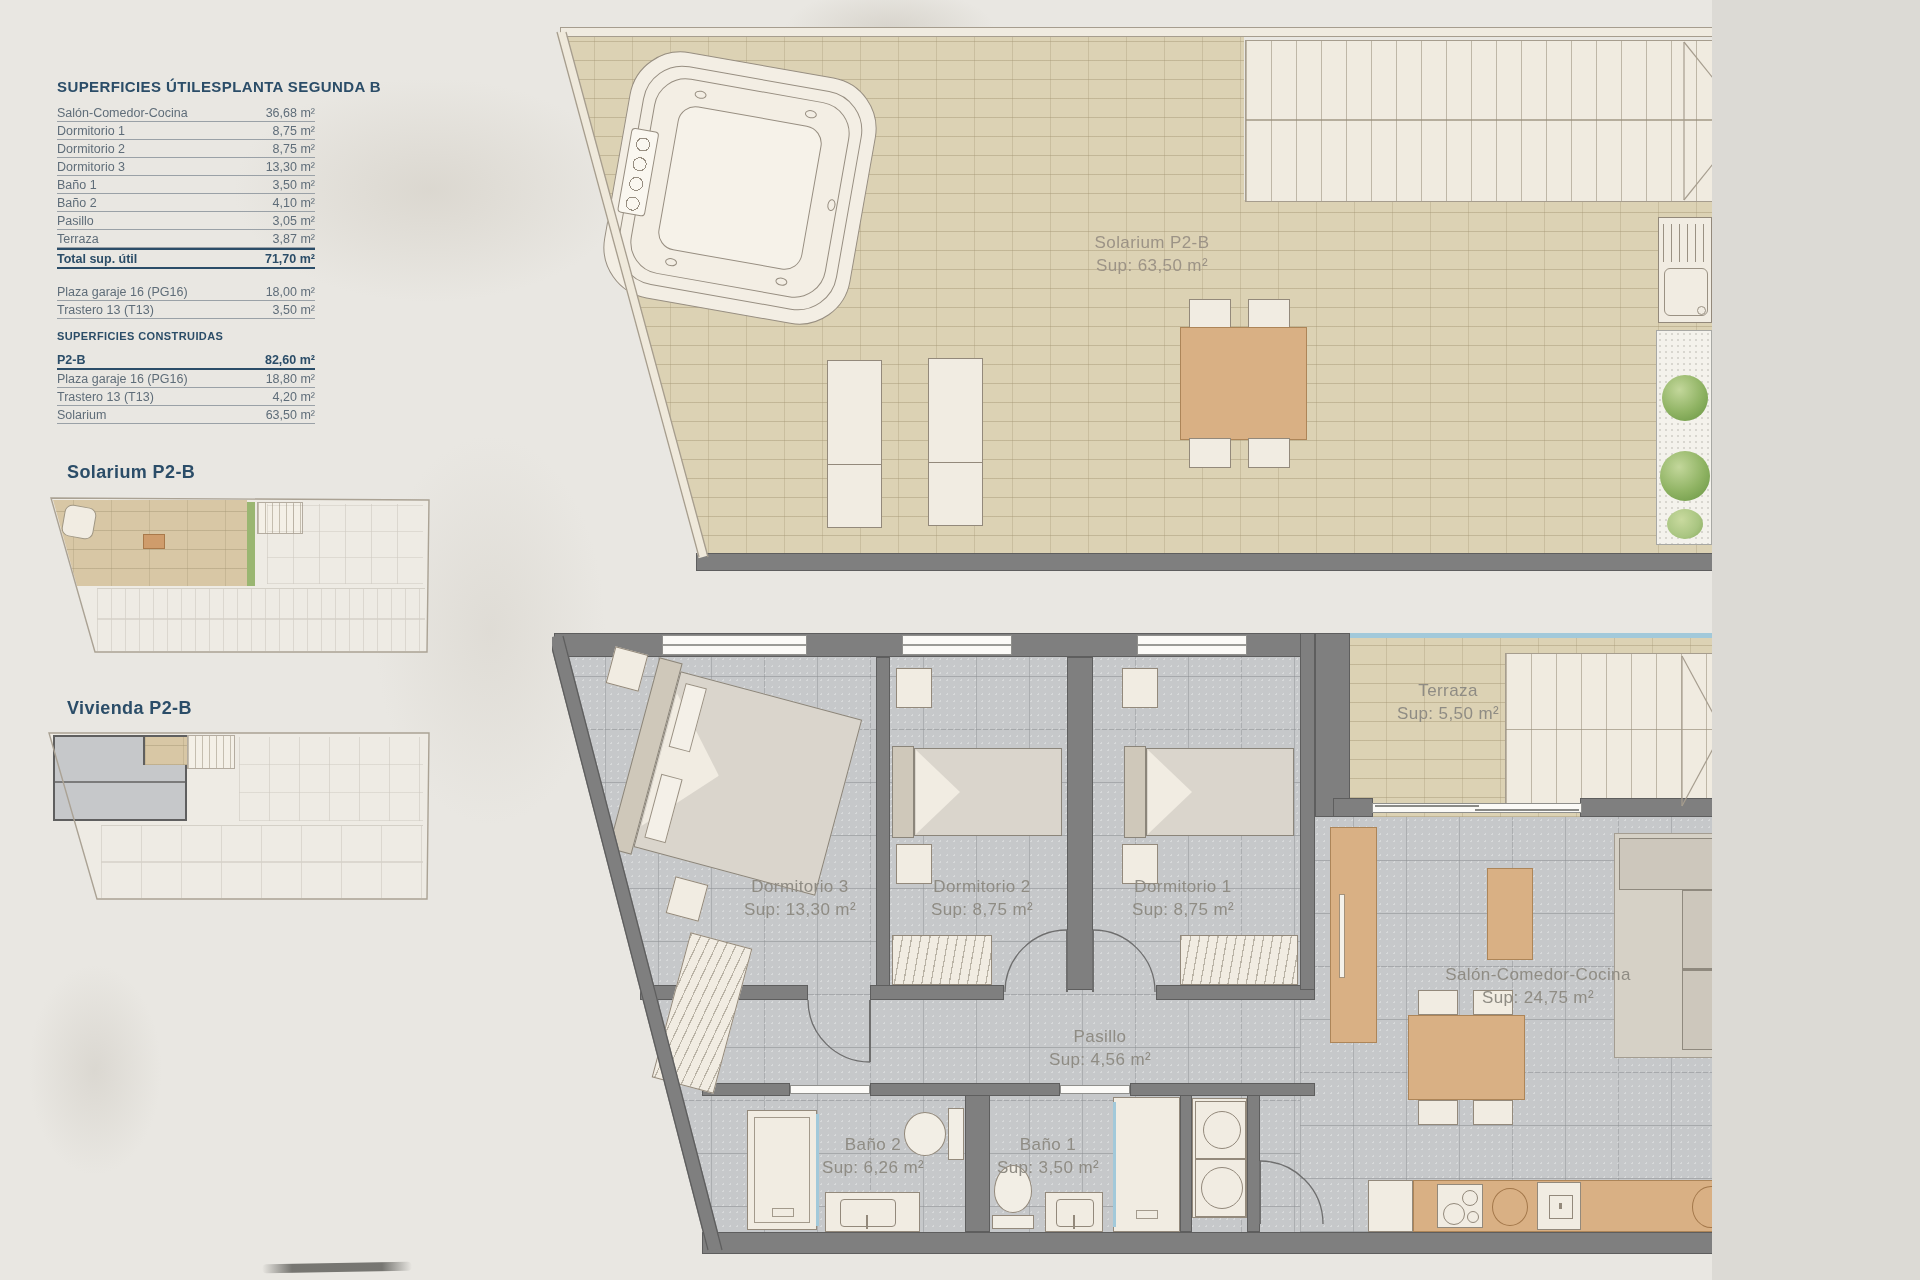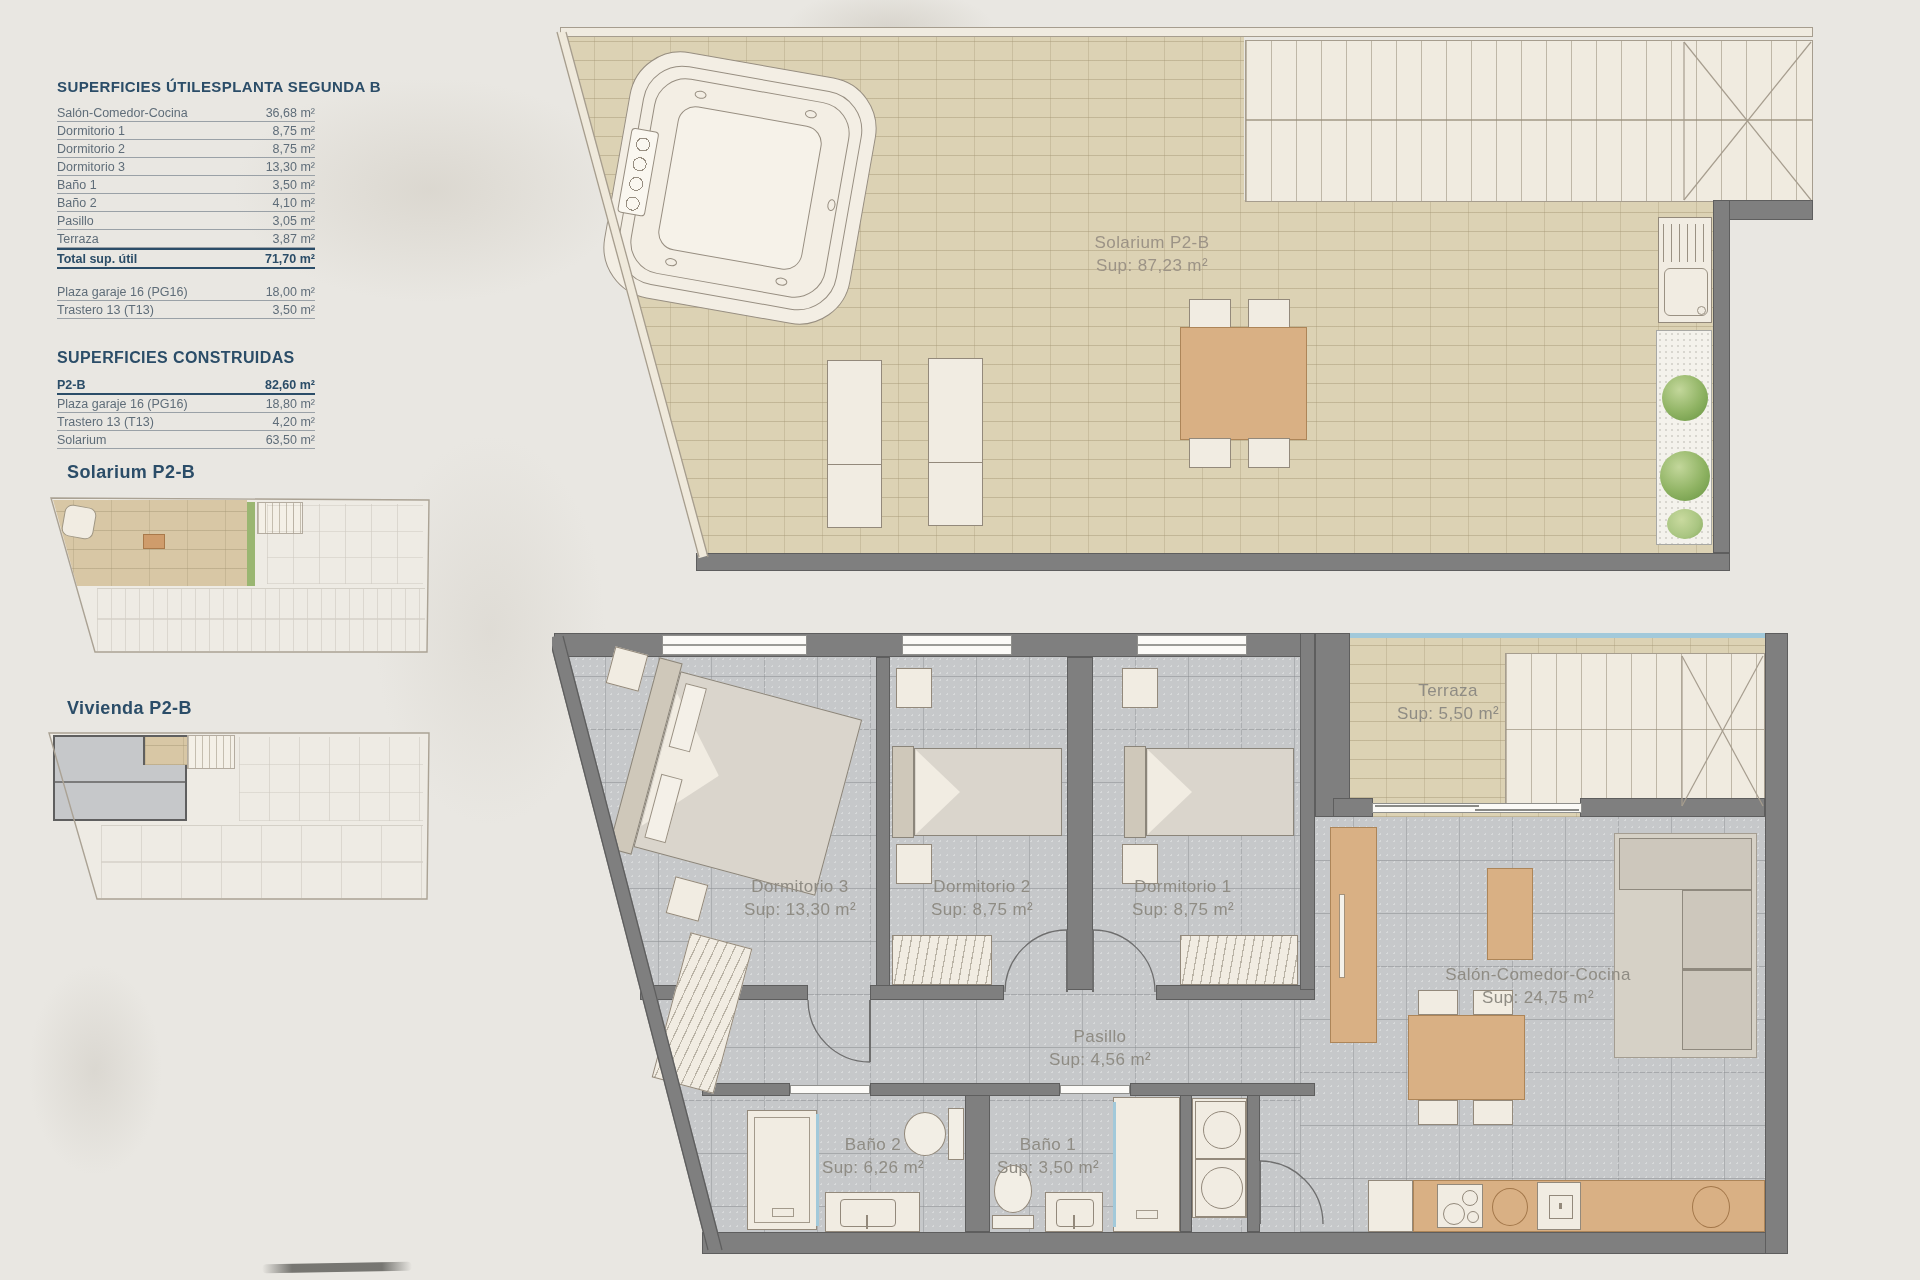--- a/index.html
+++ b/index.html
@@ -1,23 +1,23 @@
 <!DOCTYPE html>
 <html><head>
 <meta charset="utf-8">
 <style>
   html,body{margin:0;padding:0;background:#dcdad5;}
-  .page{position:relative;width:1920px;height:1280px;background:#e9e7e2;overflow:hidden;
+  .page{position:relative;width:1712px;height:1280px;background:#e9e7e2;overflow:hidden;
         font-family:"Liberation Sans",sans-serif;}
   .abs{position:absolute;}
   
   .panel{position:absolute;left:57px;top:78px;width:302px;}
   .hdr{display:flex;justify-content:space-between;white-space:nowrap;
        color:#2b4d68;font-size:15px;font-weight:bold;letter-spacing:.4px;margin-bottom:9px;}
-  .hdr2{color:#2b4d68;font-size:16px;font-weight:bold;letter-spacing:.4px;margin:30px 0 9px 0;}
+  .hdr2{color:#2b4d68;font-size:11px;font-weight:bold;letter-spacing:.4px;margin:11px 0 9px 0;}
   .t-row{display:flex;justify-content:space-between;width:258px;
          font-size:12.5px;line-height:14px;color:#5f6d79;
          padding:2px 0 1px 0;border-bottom:1px solid #9aa1a7;}
   .t-row.total{color:#2b4d68;font-weight:bold;border-top:2px solid #2b4d68;border-bottom:2px solid #2b4d68;}
   .t-row.strong{color:#2b4d68;font-weight:bold;border-bottom:2px solid #2b4d68;}
   .gap14{height:14px;}
   .mini-lbl{position:absolute;color:#2b4d68;font-size:18px;font-weight:bold;letter-spacing:.4px;}
   
   .tile-beige{background-color:#dcd2b4;
     background-image:
@@ -204,21 +204,21 @@
     </div>
 
     <div class="abs" style="left:1100px;top:306px;width:56px;height:215px;background:#f4f2ec;border:1px solid #a8a8a4;background-image:radial-gradient(#d8d6cf 1px,transparent 1px);background-size:6px 6px;box-sizing:border-box;">
       <div class="bush" style="left:5px;top:44px;width:46px;height:46px;"></div>
       <div class="bush" style="left:3px;top:120px;width:50px;height:50px;"></div>
       <div class="bush" style="left:10px;top:178px;width:36px;height:30px;background:radial-gradient(circle at 40% 35%,#c9da9f,#a9c581 60%,#86a95c);"></div>
     </div>
 
     <div class="lbl" style="left:486px;top:208px;width:220px;color:#9c9386;">
       <span class="nm">Solarium P2-B</span>
-      <span class="nm">Sup: 87,23 m²</span>
+      <span class="nm">Sup: 63,50 m²</span>
     </div>
 
     <svg width="1262" height="550">
       <line x1="5" y1="8" x2="147" y2="533" stroke="#efe9db" stroke-width="9"></line>
       <line x1="1" y1="8" x2="143" y2="533" stroke="#a69d8e" stroke-width="1.3"></line>
       <line x1="10" y1="8" x2="152" y2="533" stroke="#a69d8e" stroke-width="1.3"></line>
       <line x1="1128" y1="18" x2="1255" y2="176" stroke="#a69d8e" stroke-width="1.2"></line>
       <line x1="1128" y1="176" x2="1255" y2="18" stroke="#a69d8e" stroke-width="1.2"></line>
       <line x1="1128" y1="18" x2="1128" y2="176" stroke="#a69d8e" stroke-width="1.2"></line>
     </svg>

